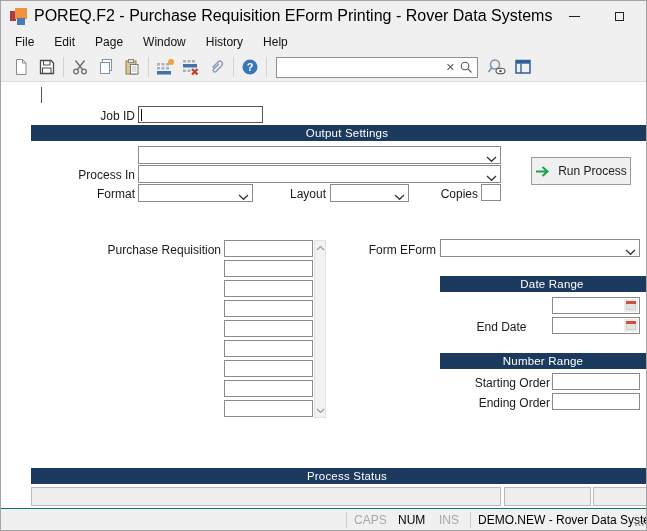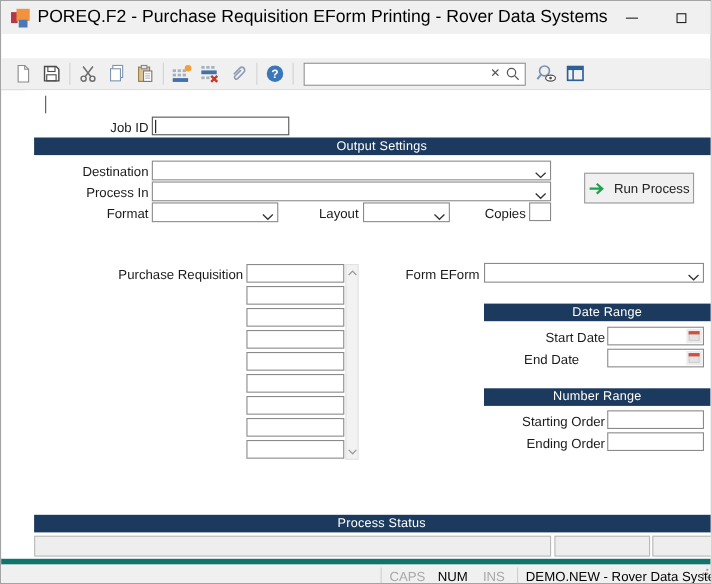--- a/index.html
+++ b/index.html
@@ -93,21 +93,21 @@
   .cal-glyph { position:relative; width:10px; height:9px; background:#e3e3e3; border:1px solid #cfcfcf; }
   .cal-glyph::before { content:""; position:absolute; left:-1px; top:-1px; width:10px; height:3px; background:#d14f3f; }
 
   .num-input { position:absolute; left:529px; width:88px; height:17px; background:#fff; border:1px solid #8a8a8a; font-size:12px; padding:0 3px; }
 
   .status-field { position:absolute; top:405px; height:19px; background:#eeeeee; border:1px solid #b9b9b9; }
 
   
   .statusbar {
     position:absolute; left:0; bottom:0; width:100%; height:22px;
-    background:#f0f0f0; border-top:5px solid #0f766e; font-size:12px;
+    background:#f0f0f0; border-top:1px solid #0f766e; font-size:12px;
   }
   .sb-sep { position:absolute; top:3px; width:1px; height:16px; background:#cfcfcf; }
   .sb-flag { position:absolute; top:4px; }
   .flag-off { color:#a8a8a8; }
   .flag-on  { color:#000; }
   .sb-session { position:absolute; left:477px; top:4px; color:#000; white-space:nowrap; }
   .grip { position:absolute; right:1px; bottom:1px; }
 </style>
 </head>
 <body>
@@ -127,20 +127,28 @@
         </div>
       <div class="win-btn">
           <div class="glyph-max"></div>
         </div>
       <div class="win-btn">
           <span class="glyph-close">✕</span>
         </div>
     </div>
   </div>
 
+  <div class="menubar">
+    <div class="menu-item">File</div>
+    <div class="menu-item">Edit</div>
+    <div class="menu-item">Page</div>
+    <div class="menu-item">Window</div>
+    <div class="menu-item">History</div>
+    <div class="menu-item">Help</div>
+  </div>
 
   <div class="toolbar">
     <div class="tb-btn">
       <svg width="18" height="18" viewBox="0 0 18 18">
         <path d="M4.5 1.5 h6 l3.5 3.5 v11.5 h-9.5 z" fill="#fff" stroke="#8a8a8a"></path>
         <path d="M10.5 1.5 v3.5 h3.5" fill="none" stroke="#8a8a8a"></path>
       </svg>
     </div>
     <div class="tb-btn">
       <svg width="18" height="18" viewBox="0 0 18 18">
@@ -241,21 +249,20 @@
   <div class="content">
     <div class="ibeam"></div>
 
     <div class="lbl" style="left:30px; top:26px; width:82px;">Job ID</div>
     <div class="tb-input input-focused" style="left:115px; top:24px; width:125px;">
       <div class="caret-mark"></div>
     </div>
 
     <div class="secbar" style="left:8px; top:43px; width:632px;">Output Settings</div>
 
-    <div class="lbl" style="left:20px; top:66px; width:92px;">Destination</div>
     <div class="combo" style="left:115px; top:64px; width:363px;">
       <span></span>
       <span class="chev">
         <svg width="11" height="7" viewBox="0 0 11 7">
             <polyline points="1,1 5.5,5.3 10,1" fill="none" stroke="#333" stroke-width="1.2"></polyline>
           </svg>
       </span>
     </div>
 
     <div class="lbl" style="left:20px; top:85px; width:92px;">Process In</div>
@@ -326,21 +333,20 @@
     <div class="combo" style="left:417px; top:157px; width:200px;">
       <span></span>
       <span class="chev">
         <svg width="11" height="7" viewBox="0 0 11 7">
             <polyline points="1,1 5.5,5.3 10,1" fill="none" stroke="#333" stroke-width="1.2"></polyline>
           </svg>
       </span>
     </div>
 
     <div class="secbar" style="left:417px; top:194px; width:224px;">Date Range</div>
-    <div class="lbl" style="left:430px; top:217px; width:97px;">Start Date</div>
     <div class="date-input" style="top:215px;">
       <span></span>
       <span class="cal-btn">
           <span class="cal-glyph"></span>
         </span>
     </div>
     <div class="lbl" style="left:430px; top:237px; width:97px;text-align:center;">End Date</div>
     <div class="date-input" style="top:235px;">
       <span></span>
       <span class="cal-btn">

